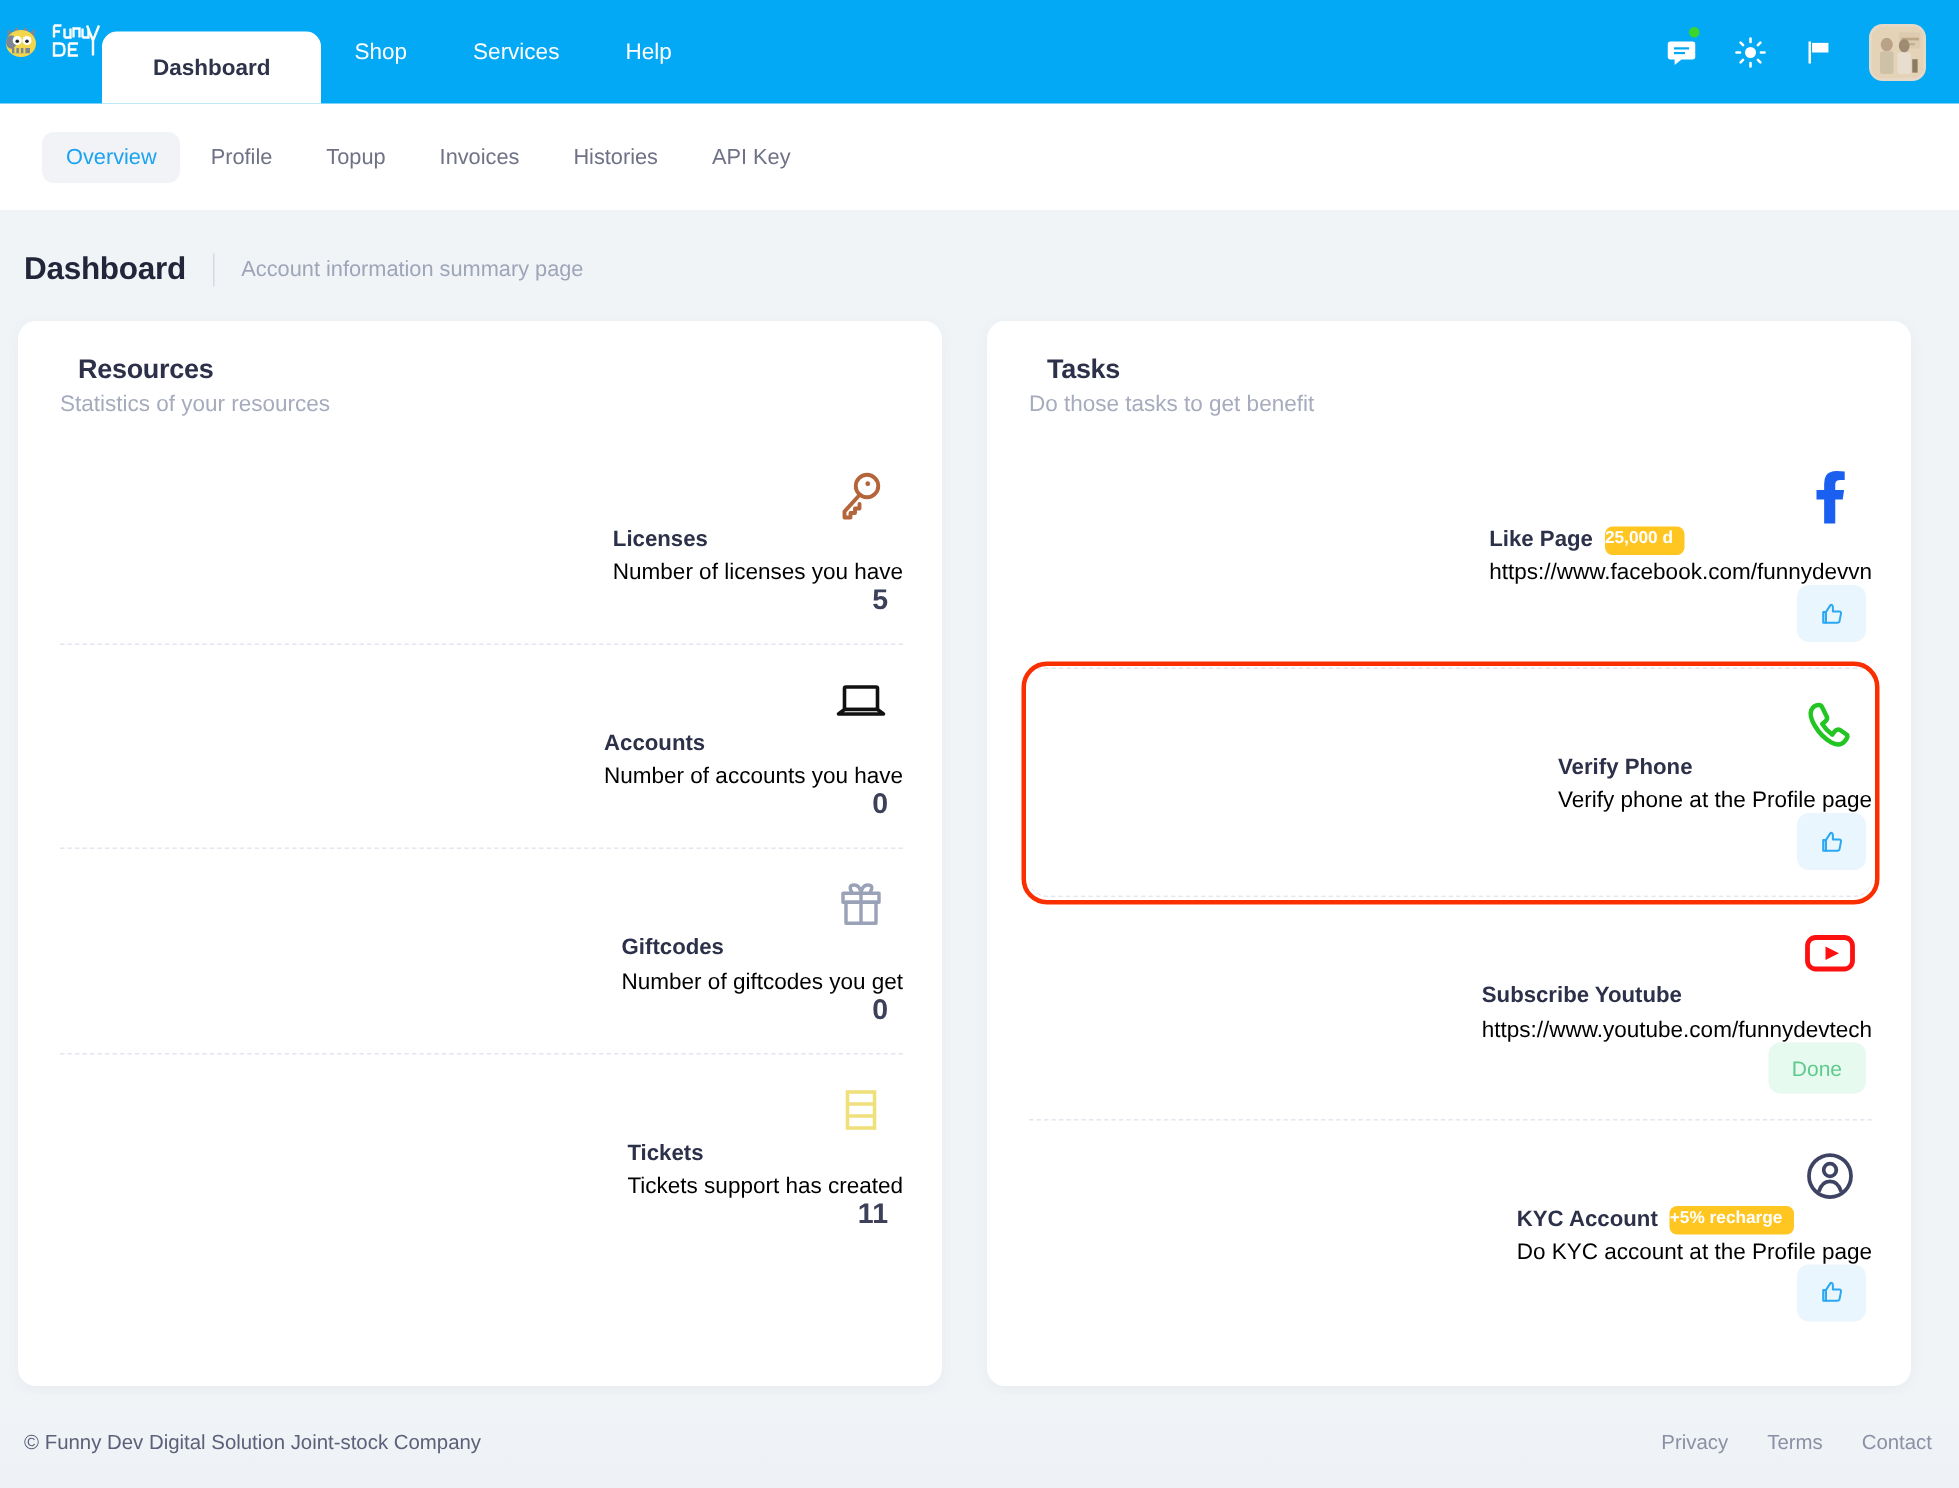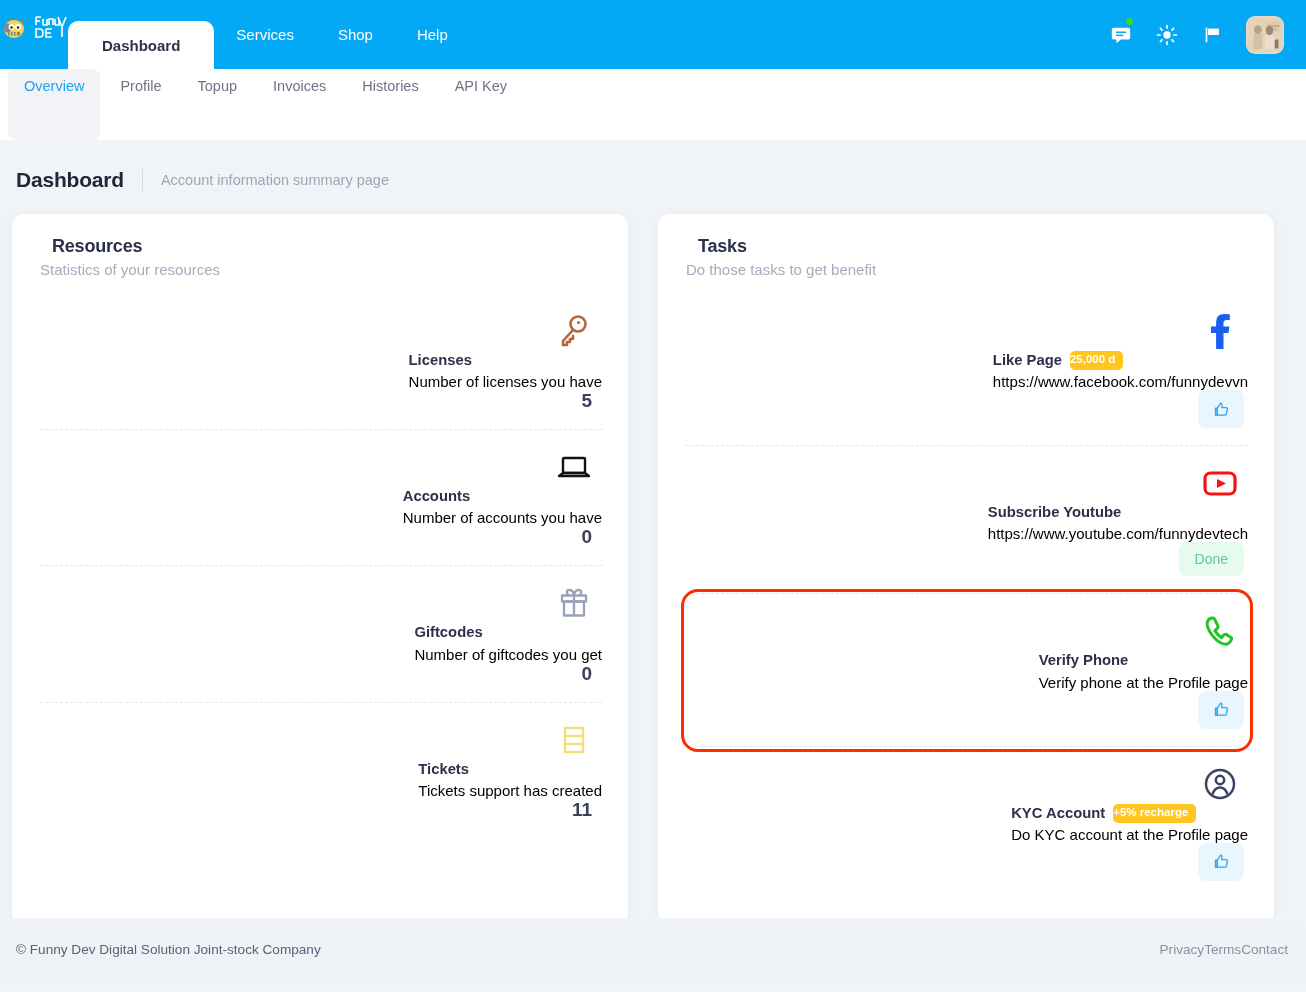--- a/index.html
+++ b/index.html
@@ -99,21 +99,22 @@
     background: #d8c4aa;
     position: relative;
     border: 2px solid rgba(255,255,255,.35);
   }
 
   
   .subnav {
     height: 71px;
     background: #ffffff;
     display: flex;
-    padding-left: 8px;
+    align-items: center;
+    padding-left: 28px;
     gap: 4px;
   }
   .subnav-item {
     font-size: 14.5px;
     color: #6f7287;
     padding: 9px 16px;
     border-radius: 8px;
     cursor: pointer;
     white-space: nowrap;
   }
@@ -250,33 +251,33 @@
     outline: 3px solid #fa2f00;
     border-radius: 12px;
     outline-offset: 2px;
     background: #ffffff;
     z-index: 3;
   }
 
   
   .footer {
     position: absolute;
-    bottom: 12px;
+    bottom: 0;
     left: 0;
     width: 1306px;
     height: 62px;
     display: flex;
     align-items: center;
     justify-content: space-between;
     padding: 0 18px 0 16px;
     font-size: 13.6px;
     color: #5c6079;
     background: linear-gradient(180deg, #f1f4f7 0%, #eef1f5 100%);
   }
-  .footer-links { display: flex; }
+  .footer-links { display: flex; gap: 26px; }
   .footer-links span { color: #8b90a5; cursor: pointer; }
 </style>
 </head>
 <body>
 
 <div class="topbar">
 
   <div class="brand">
     <div class="logo-wrap">
       <svg class="logo-mascot" width="30" height="30" viewBox="0 0 30 30">
@@ -301,22 +302,22 @@
           <path d="M3 16 L3 24 L7 24 Q10 24 10 20 Q10 16 7 16 Z"></path>
           <path d="M13 16 L13 24 L19 24 M13 20 L18 20 M13 16 L19 16"></path>
           <path d="M25 4 L29 14 L33 4 M29 14 L29 24"></path>
         </g>
       </svg>
     </div>
   </div>
 
   <nav class="mainnav">
     <div class="mainnav-item active">Dashboard</div>
+    <div class="mainnav-item">Shop</div>
     <div class="mainnav-item">Services</div>
-    <div class="mainnav-item">Shop</div>
     <div class="mainnav-item">Help</div>
   </nav>
 
   <div class="topbar-right">
     <div class="tb-icon">
       <span class="green-dot"></span>
       <svg width="22" height="22" viewBox="0 0 24 24" fill="#ffffff">
         <path d="M4 4h16a2 2 0 0 1 2 2v9a2 2 0 0 1-2 2h-8l-5 4v-4H4a2 2 0 0 1-2-2V6a2 2 0 0 1 2-2z"></path>
         <rect x="6.5" y="8.2" width="11" height="1.6" fill="#03A9F4"></rect>
         <rect x="6.5" y="11.6" width="8" height="1.6" fill="#03A9F4"></rect>
@@ -454,54 +455,54 @@
           <div class="row-desc">https://www.facebook.com/funnydevvn</div>
         </div>
         <button class="thumb-btn">
           <svg width="17" height="17" viewBox="0 0 24 24" fill="none" stroke="#2aa8f2" stroke-width="1.9" stroke-linejoin="round">
             <path d="M6 10 L6 20 L3.5 20 L3.5 10 Z"></path>
             <path d="M6 10 L10.5 3.2 Q12.6 3 12.6 5.6 L12.6 9.4 L18.6 9.4 Q20.6 9.4 20.2 11.4 L18.9 18.2 Q18.6 20 16.8 20 L6 20 Z"></path>
           </svg>
         </button>
       </div>
 
+      <div class="row highlighted">
+        <div class="row-icon">
+          <svg width="40" height="40" viewBox="0 0 40 40" fill="none" stroke="#22c522" stroke-width="3" stroke-linejoin="round" stroke-linecap="round">
+            <path d="M12.5 7 Q9 7 7.5 10.5 Q6 14.5 10 21 Q14.5 28.5 21 32 Q26.5 34.8 29.5 31.5 Q32 28.8 31.5 27 L26.5 23.5 Q24.5 22.8 23 24.8 L21.5 26.7 Q17.5 24 14.8 19.6 L16.8 18 Q18.6 16.5 17.8 14.6 L14.6 8.2 Q14 7 12.5 7 Z"></path>
+          </svg>
+        </div>
+        <div class="row-body">
+          <div class="row-label">
+            <span>Verify Phone</span>
+          </div>
+          <div class="row-desc">Verify phone at the Profile page</div>
+        </div>
+        <button class="thumb-btn">
+          <svg width="17" height="17" viewBox="0 0 24 24" fill="none" stroke="#2aa8f2" stroke-width="1.9" stroke-linejoin="round">
+            <path d="M6 10 L6 20 L3.5 20 L3.5 10 Z"></path>
+            <path d="M6 10 L10.5 3.2 Q12.6 3 12.6 5.6 L12.6 9.4 L18.6 9.4 Q20.6 9.4 20.2 11.4 L18.9 18.2 Q18.6 20 16.8 20 L6 20 Z"></path>
+          </svg>
+        </button>
+      </div>
+
       <div class="row">
         <div class="row-icon">
           <svg width="40" height="40" viewBox="0 0 40 40">
             <rect x="5" y="10" width="30" height="21" rx="5.5" fill="none" stroke="#fc1010" stroke-width="3.2"></rect>
             <path d="M17 16 L26 20.5 L17 25 Z" fill="#fc1010"></path>
           </svg>
         </div>
         <div class="row-body">
           <div class="row-label">
             <span>Subscribe Youtube</span>
           </div>
           <div class="row-desc">https://www.youtube.com/funnydevtech</div>
         </div>
         <div class="done-badge">Done</div>
-      </div>
-
-      <div class="row highlighted">
-        <div class="row-icon">
-          <svg width="40" height="40" viewBox="0 0 40 40" fill="none" stroke="#22c522" stroke-width="3" stroke-linejoin="round" stroke-linecap="round">
-            <path d="M12.5 7 Q9 7 7.5 10.5 Q6 14.5 10 21 Q14.5 28.5 21 32 Q26.5 34.8 29.5 31.5 Q32 28.8 31.5 27 L26.5 23.5 Q24.5 22.8 23 24.8 L21.5 26.7 Q17.5 24 14.8 19.6 L16.8 18 Q18.6 16.5 17.8 14.6 L14.6 8.2 Q14 7 12.5 7 Z"></path>
-          </svg>
-        </div>
-        <div class="row-body">
-          <div class="row-label">
-            <span>Verify Phone</span>
-          </div>
-          <div class="row-desc">Verify phone at the Profile page</div>
-        </div>
-        <button class="thumb-btn">
-          <svg width="17" height="17" viewBox="0 0 24 24" fill="none" stroke="#2aa8f2" stroke-width="1.9" stroke-linejoin="round">
-            <path d="M6 10 L6 20 L3.5 20 L3.5 10 Z"></path>
-            <path d="M6 10 L10.5 3.2 Q12.6 3 12.6 5.6 L12.6 9.4 L18.6 9.4 Q20.6 9.4 20.2 11.4 L18.9 18.2 Q18.6 20 16.8 20 L6 20 Z"></path>
-          </svg>
-        </button>
       </div>
 
       <div class="row">
         <div class="row-icon">
           <svg width="40" height="40" viewBox="0 0 40 40" fill="none" stroke="#3e4263" stroke-width="2.5">
             <circle cx="20" cy="20" r="14"></circle>
             <circle cx="20" cy="16" r="4.2"></circle>
             <path d="M12.5 30.5 Q14.5 23.5 20 23.5 Q25.5 23.5 27.5 30.5"></path>
           </svg>
         </div>

